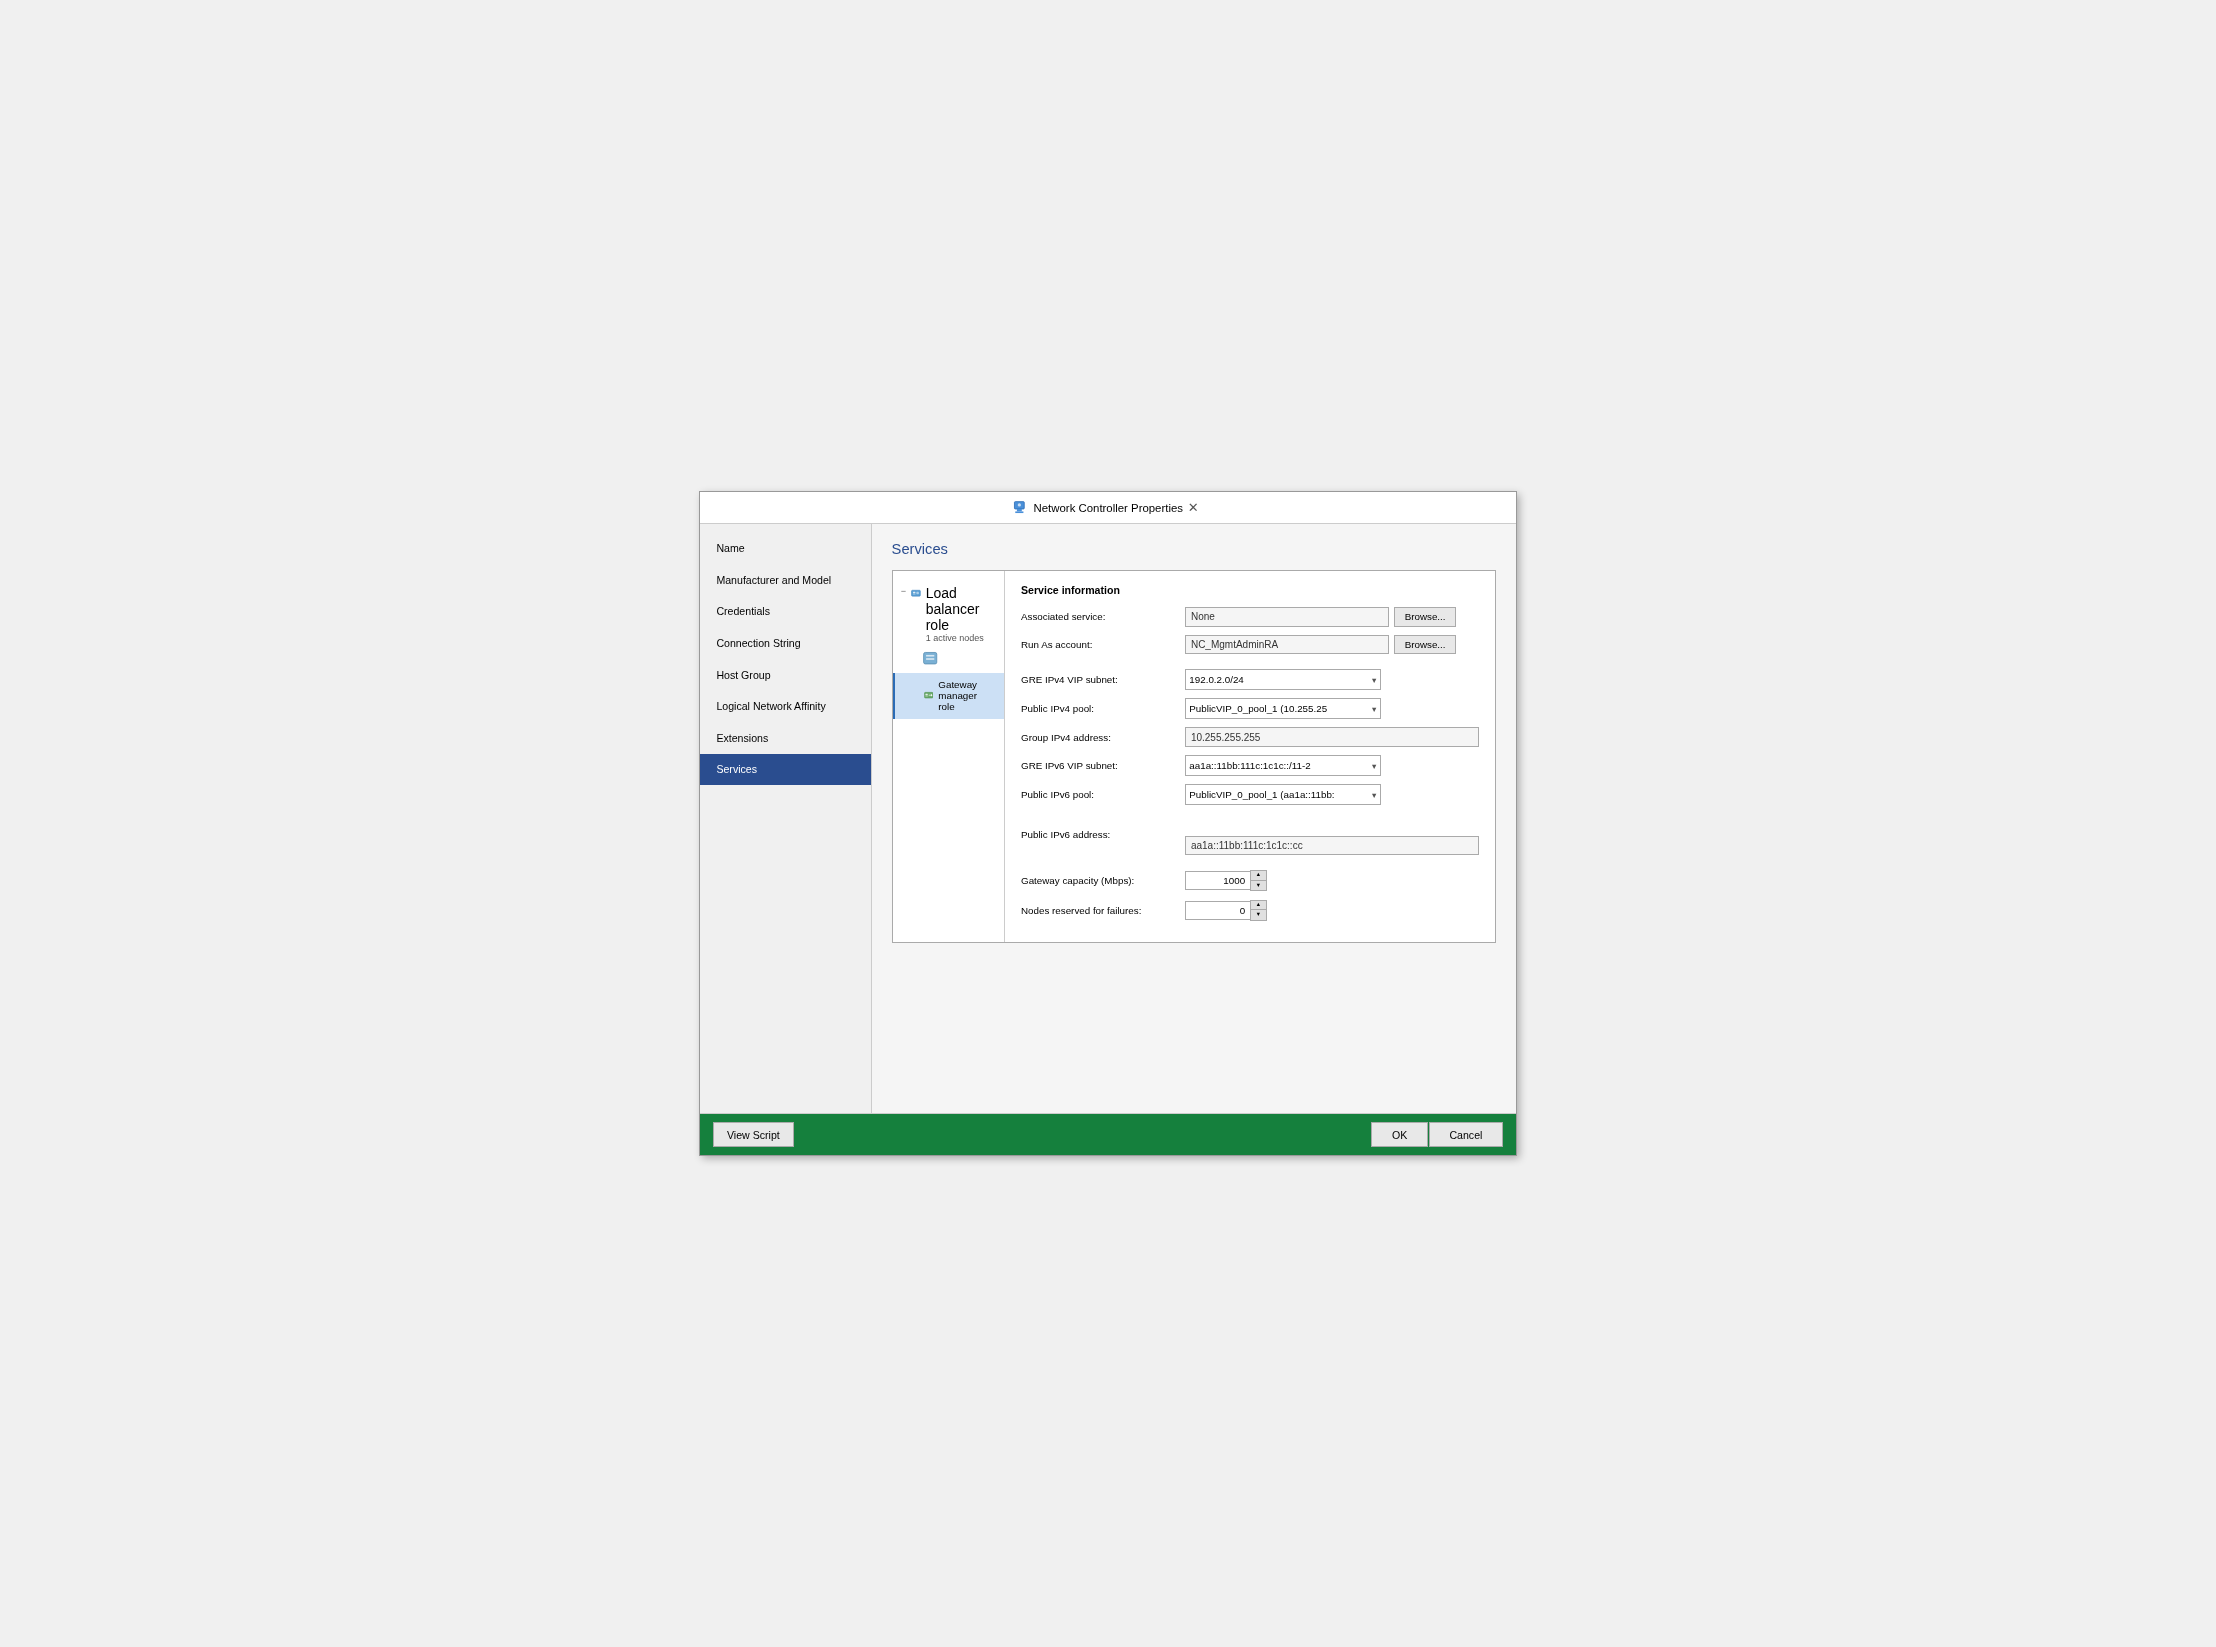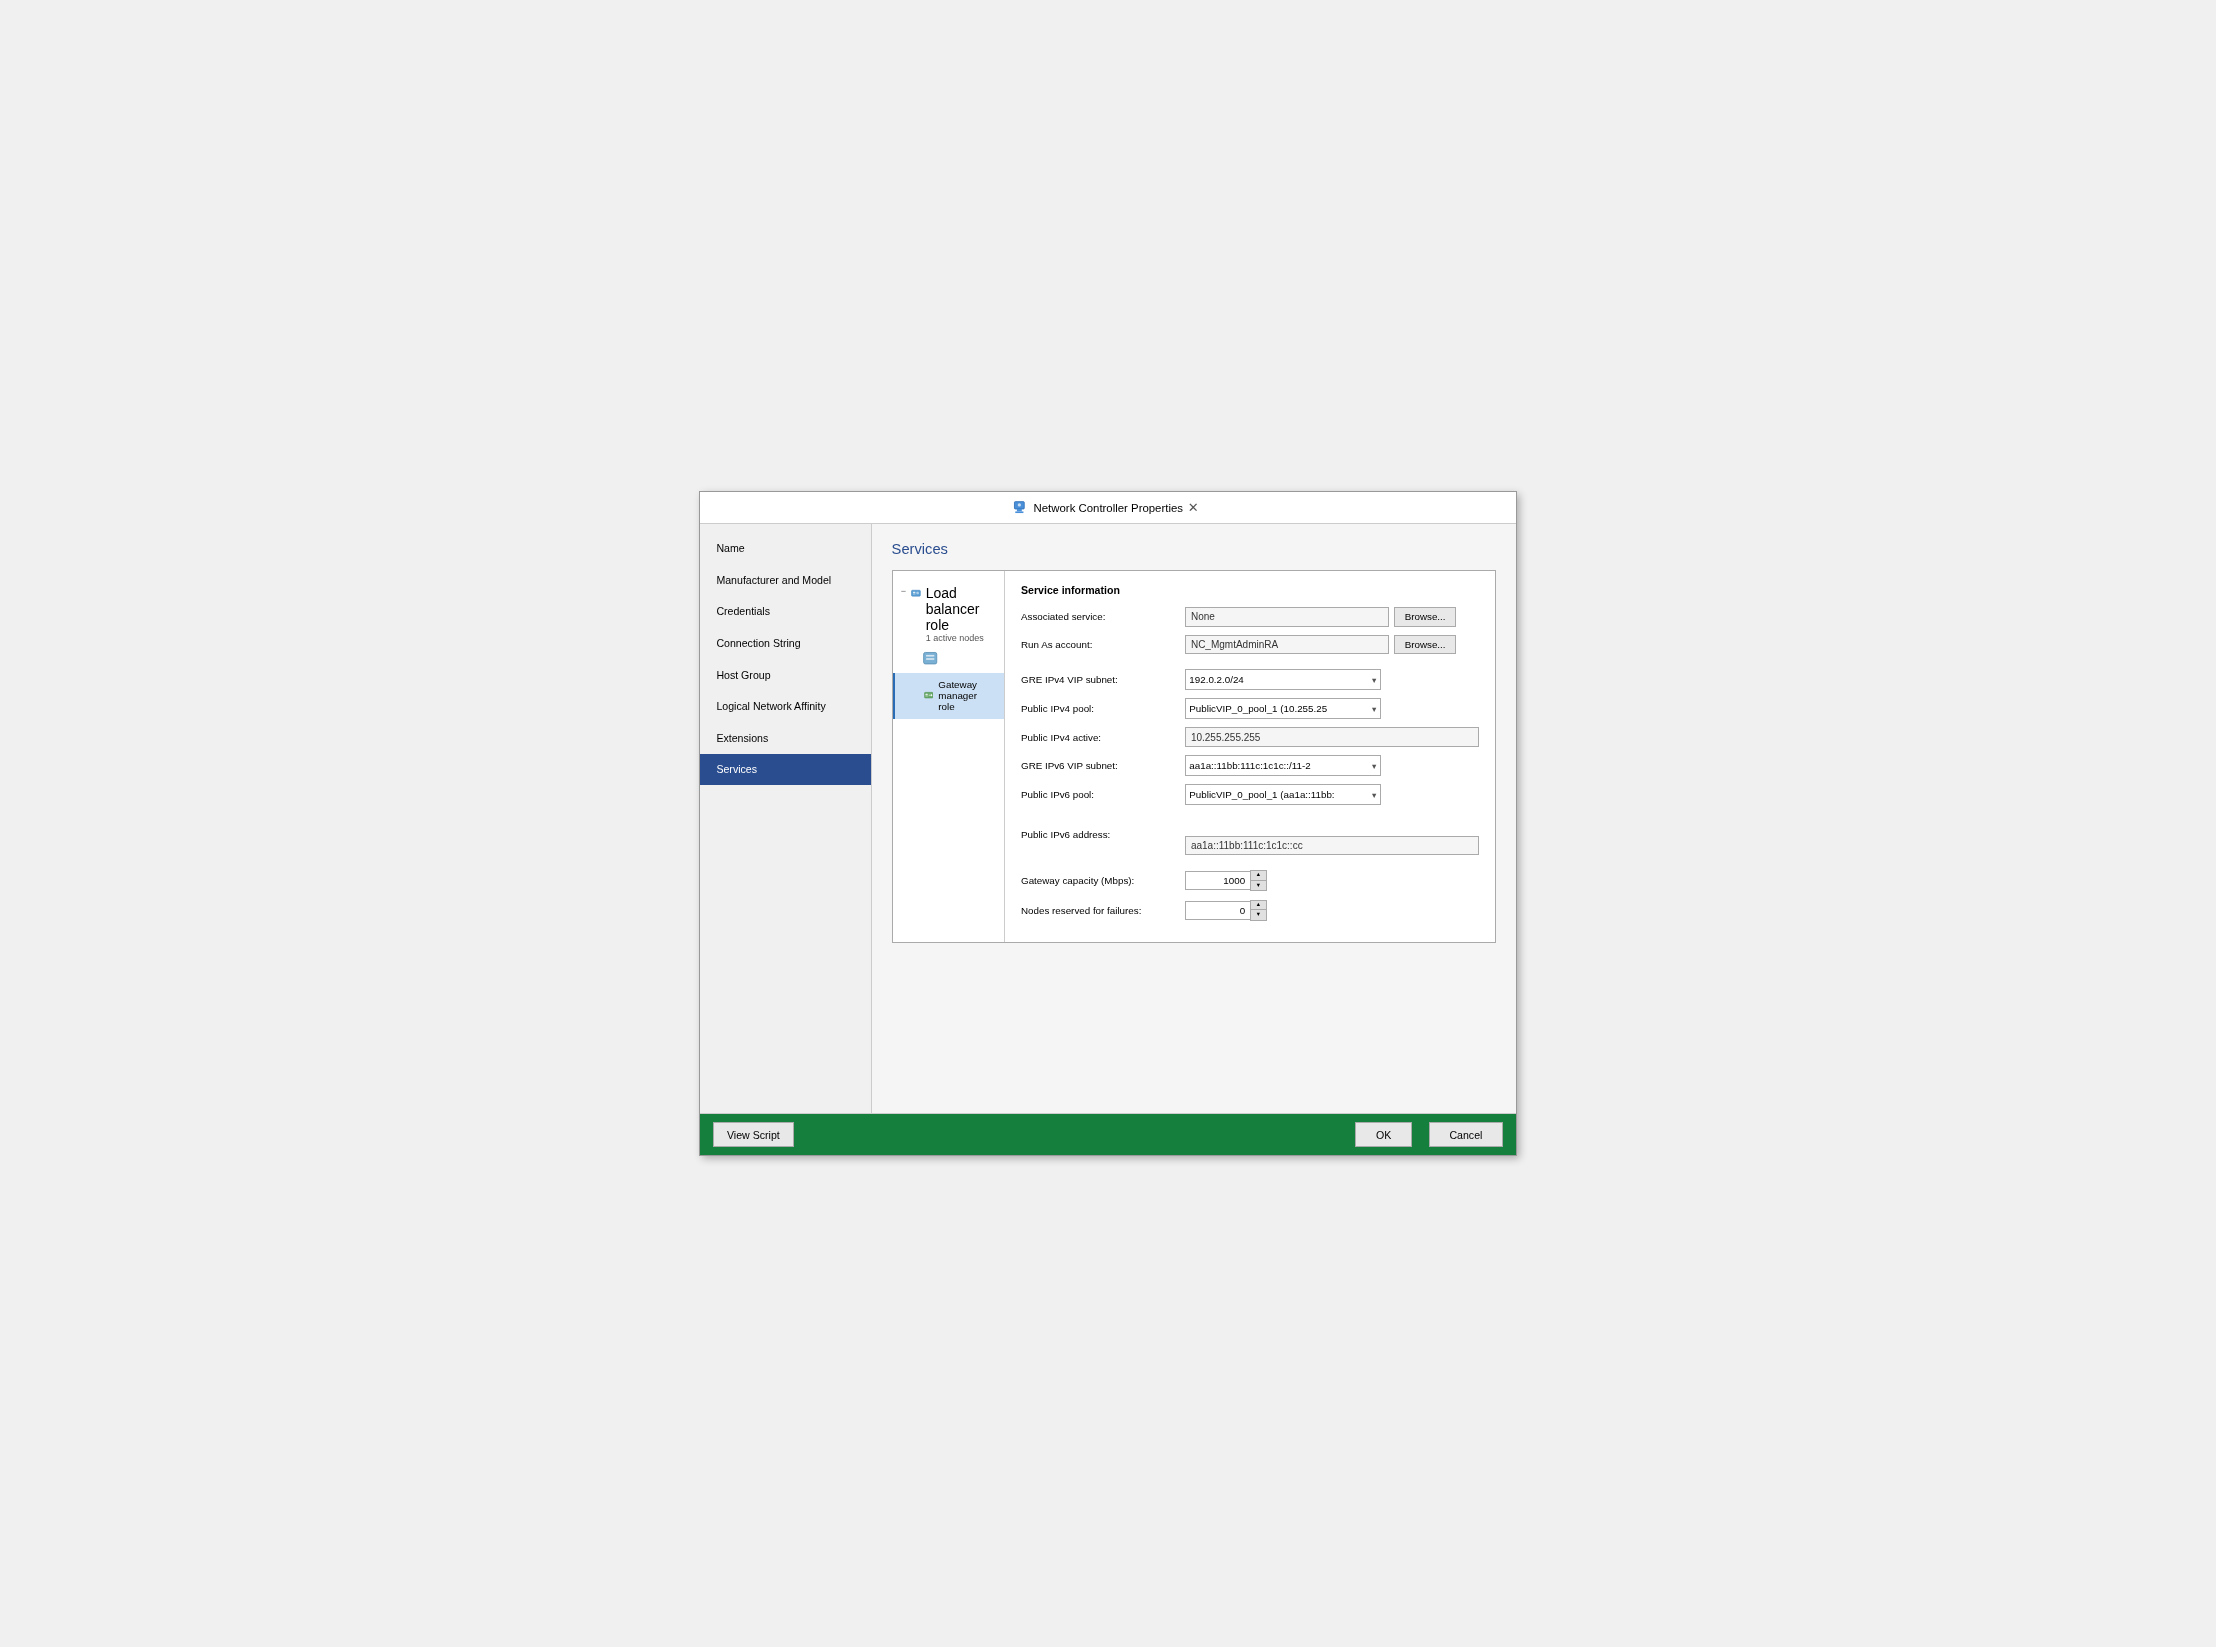--- a/index.html
+++ b/index.html
@@ -266,21 +266,21 @@
     .view-script-btn {
       height: 24.5px;
       padding: 0 13px;
       border: 0.8px solid #aaa;
       background: #e8e8e8;
       cursor: pointer;
       font-size: 10.6px;
     }
     .bottom-right-btns {
       display: flex;
-      gap: 17px;
+      gap: 1px;
     }
     .ok-btn, .cancel-btn {
       height: 24.5px;
       padding: 0 19.6px;
       border: 0.8px solid #aaa;
       background: #e8e8e8;
       cursor: pointer;
       font-size: 10.6px;
     }
   </style>
@@ -393,21 +393,21 @@
           <div class="form-row">
             <span class="form-label">Public IPv4 pool:</span>
             <div class="select-wrapper">
               <select class="form-select">
                 <option>PublicVIP_0_pool_1 (10.255.25</option>
               </select>
             </div>
           </div>
 
           <div class="form-row">
-            <span class="form-label">Public IPv4 active:</span>
+            <span class="form-label">Group IPv4 address:</span>
             <input type="text" class="form-input" style="width: 294px;" value="10.255.255.255">
           </div>
 
 
           <div class="form-row">
             <span class="form-label">GRE IPv6 VIP subnet:</span>
             <div class="select-wrapper">
               <select class="form-select">
                 <option>aa1a::11bb:111c:1c1c::/11-2</option>
               </select>

